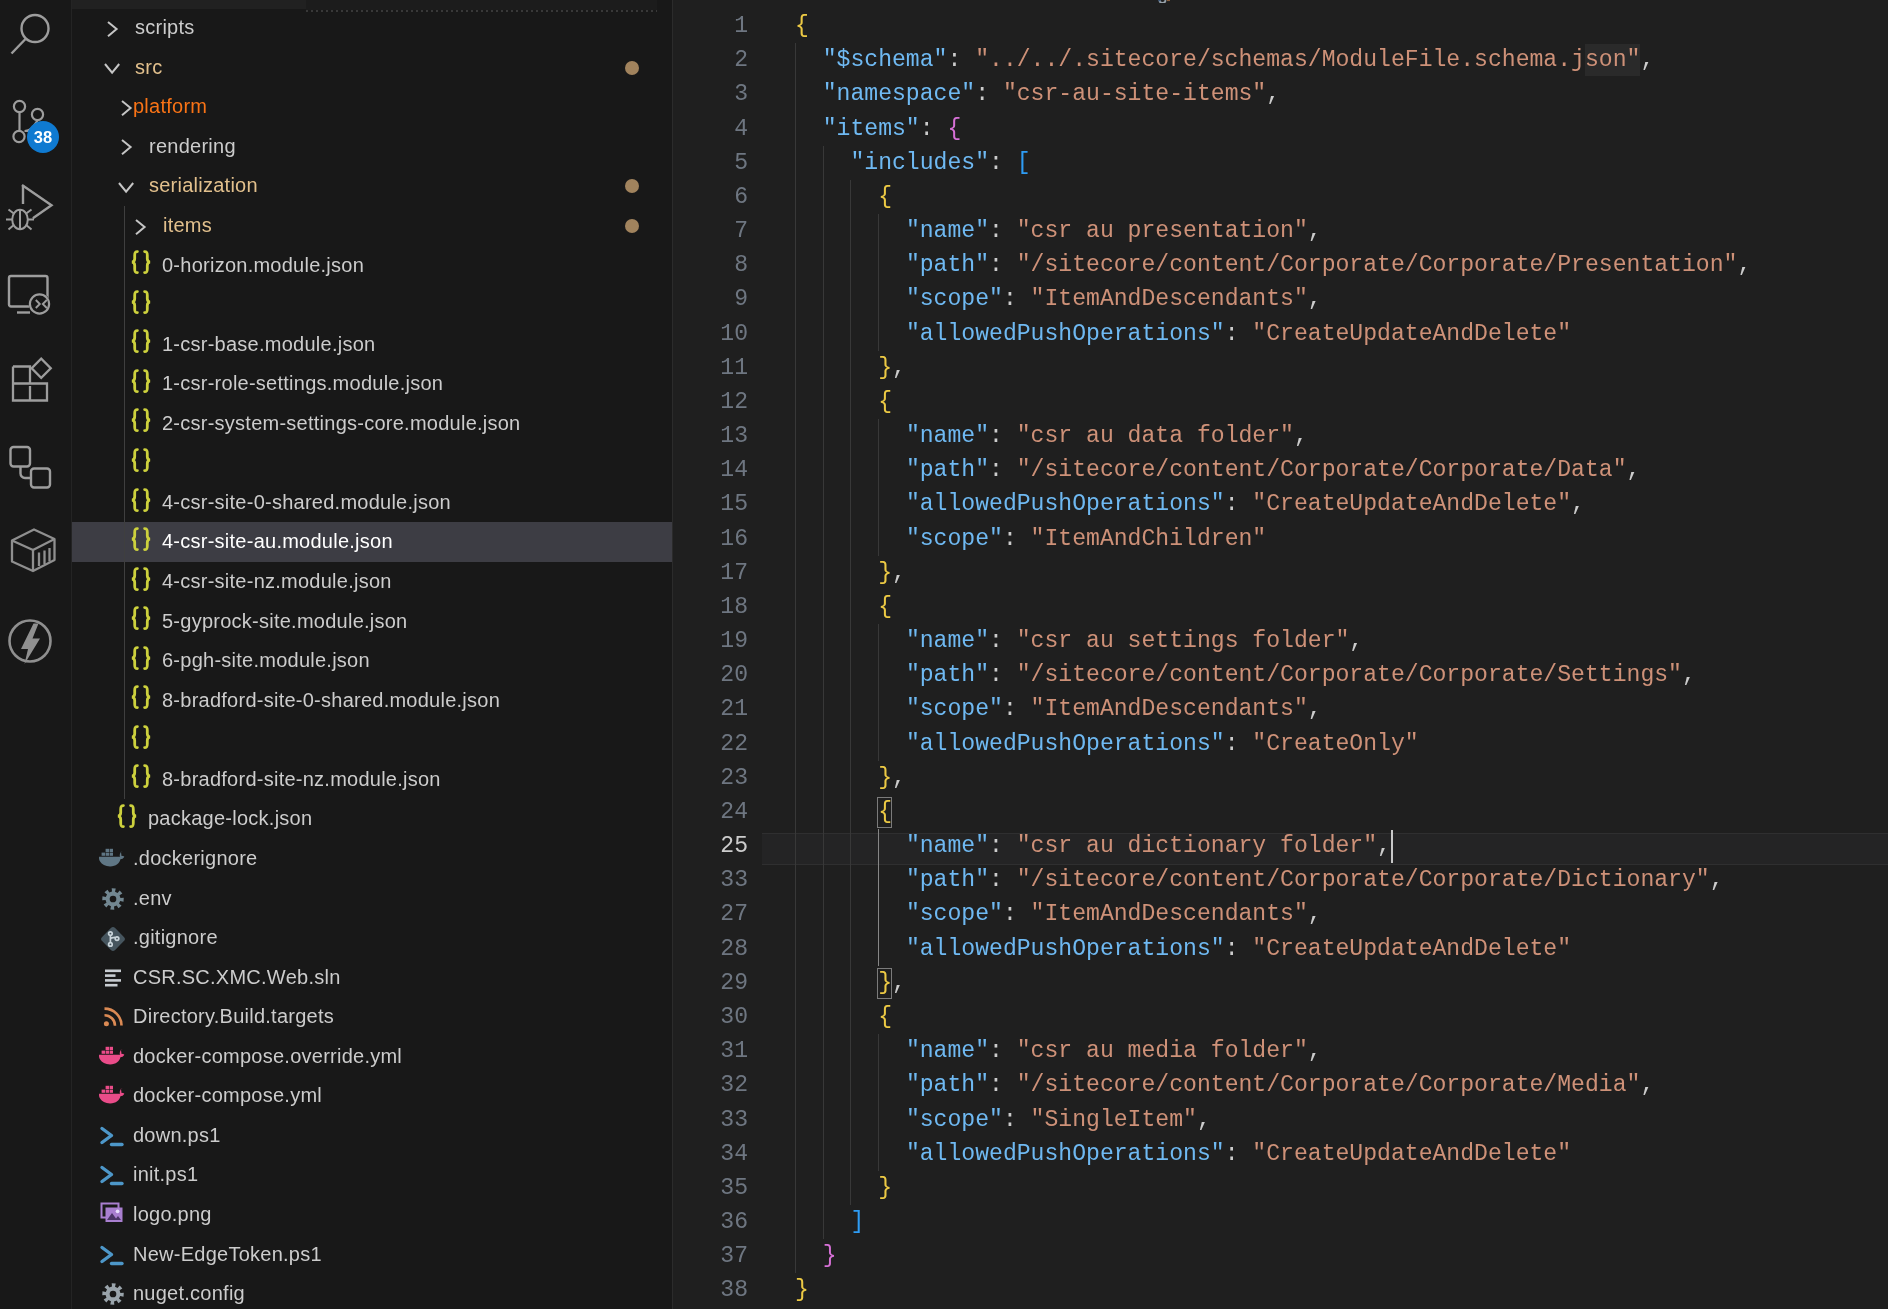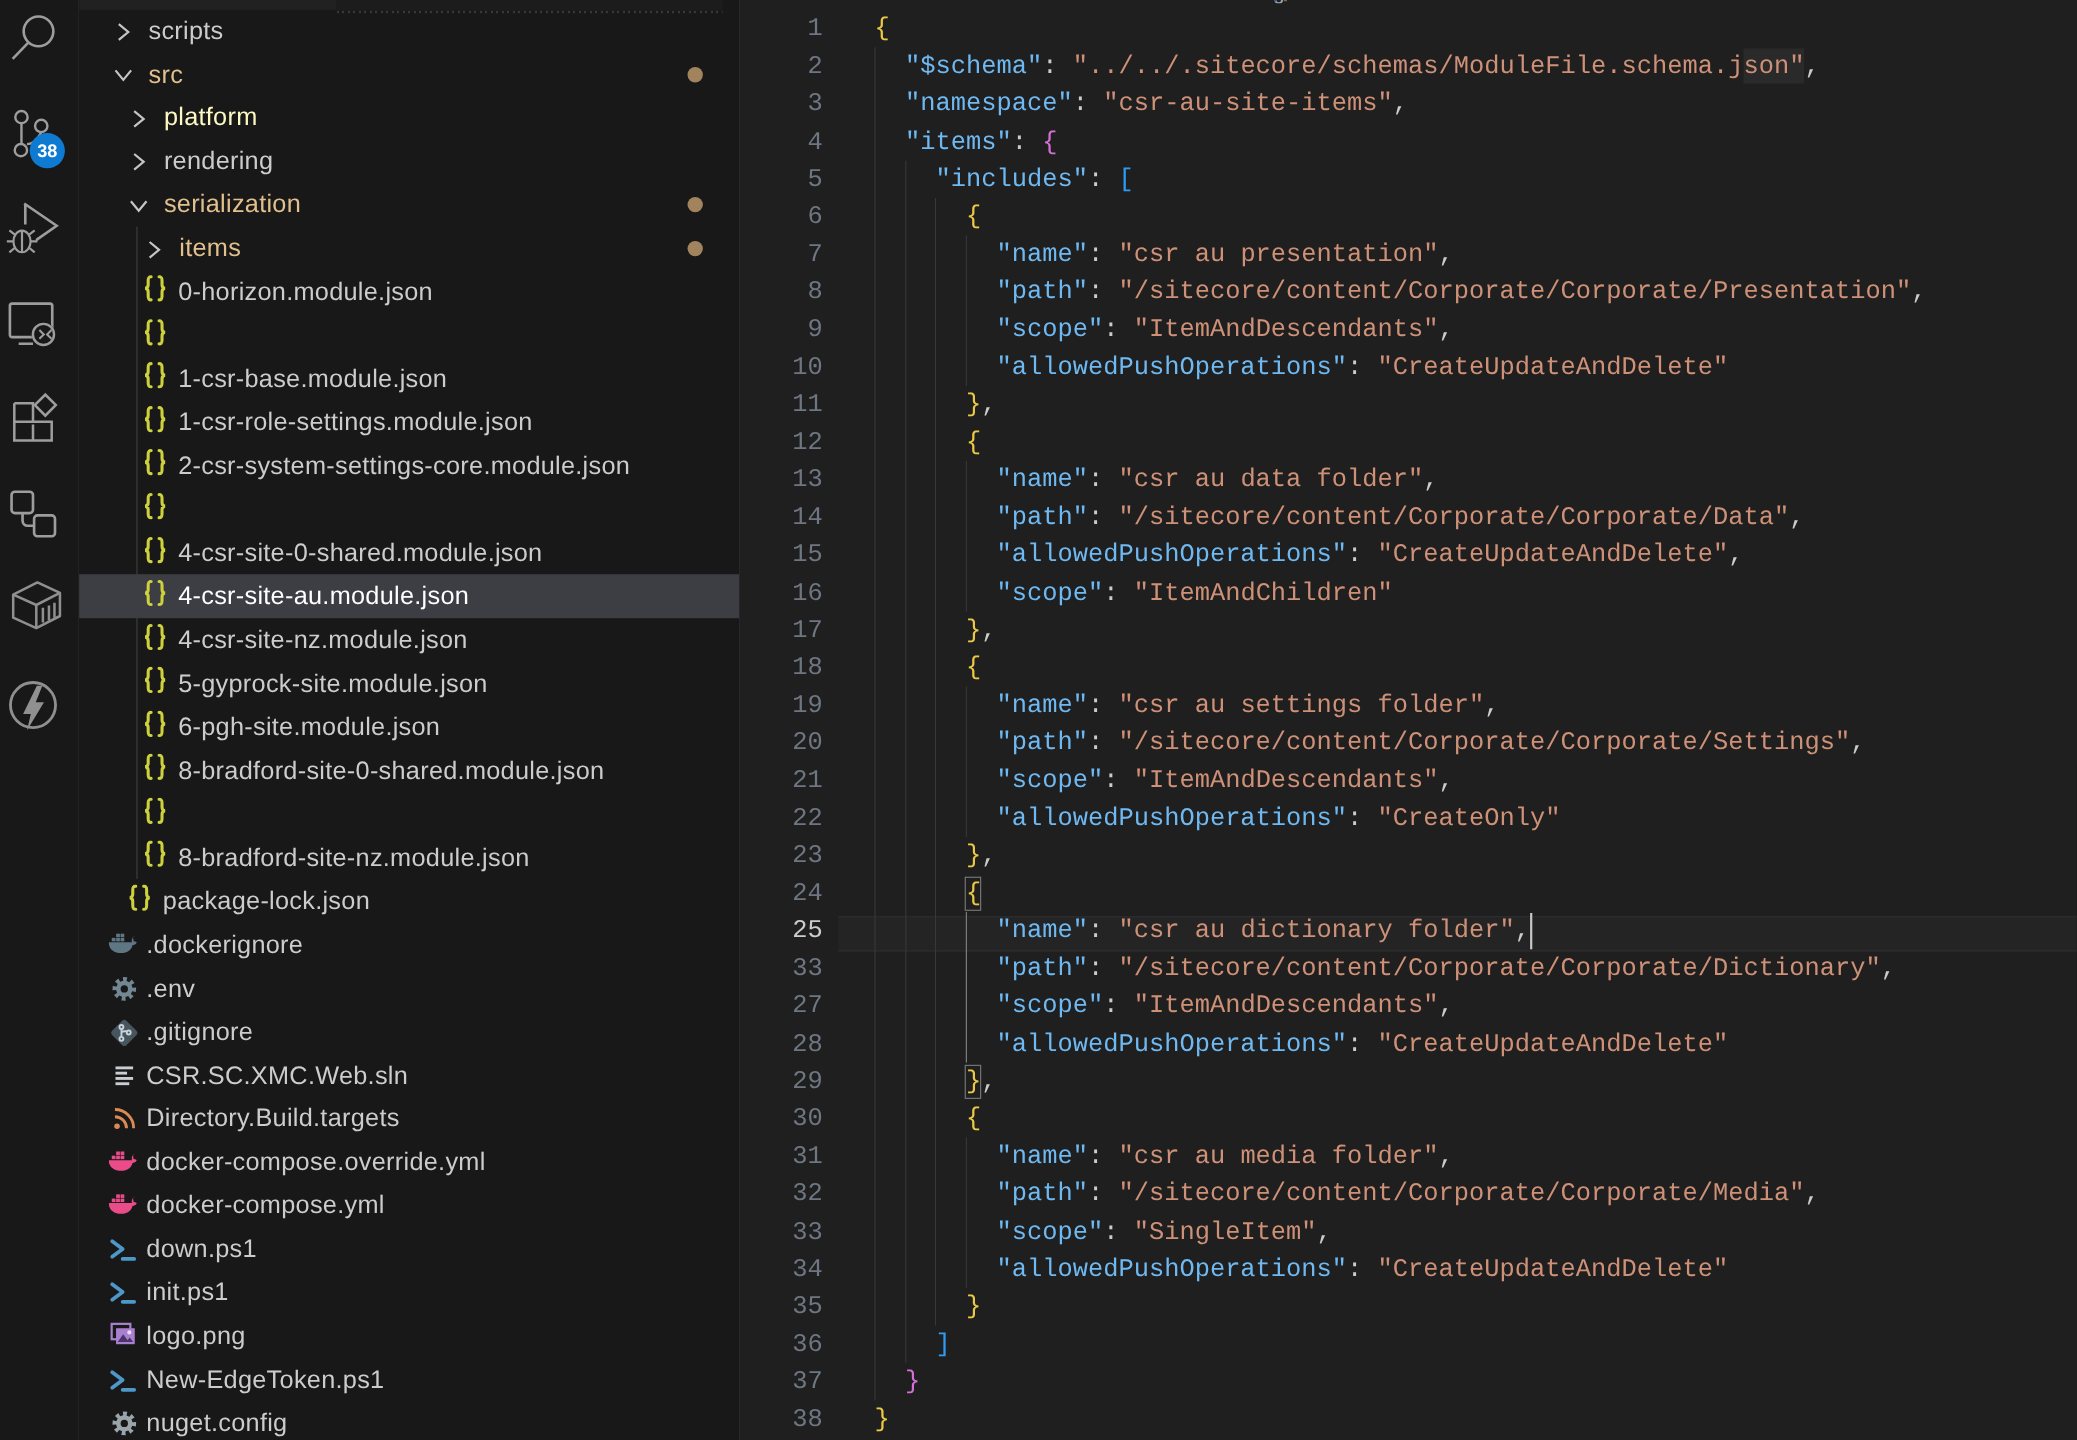--- a/index.html
+++ b/index.html
@@ -1,17 +1,17 @@
 <!DOCTYPE html>
 <html><head><meta charset="utf-8"><style>
 * { margin:0; padding:0; box-sizing:border-box; }
 html,body { width:1888px; height:1309px; overflow:hidden; background:#1f1f1f; }
 #root { position:relative; width:1888px; height:1309px; font-family:"Liberation Sans",sans-serif; }
 #abar { position:absolute; left:0; top:0; width:72px; height:100%; background:#181818; border-right:1px solid #242424; }
-#sbar { position:absolute; left:72px; top:0; width:600px; height:100%; background:#181818; font-size:23px; letter-spacing:0.25px; }
+#sbar { position:absolute; left:72px; top:0; width:600px; height:100%; background:#181818; font-size:20px; letter-spacing:0.25px; }
 #sbar-border { position:absolute; left:672px; top:0; width:1px; height:100%; background:#2b2b2b; }
 #editor { position:absolute; left:673px; top:0; right:0; height:100%; background:#1f1f1f; }
 #gutter { position:absolute; left:673px; top:9.0px; width:75px; text-align:right;
   font-family:"Liberation Mono",monospace; font-size:23.1px; line-height:34.174px; color:#6e7681; }
 #code { position:absolute; left:795.0px; top:9.0px; font-family:"Liberation Mono",monospace;
   font-size:23.1px; line-height:34.174px; white-space:pre; color:#d4d4d4; }
 .cl { height:34.174px; }
 .ln { height:34.174px; }
 .ln.a { color:#cccccc; }
 i { font-style:normal; }
@@ -88,21 +88,21 @@
       </svg>
       <span style="position:absolute;left:63px;top:8.2px;height:39.56px;line-height:39.56px;color:#cccccc">scripts</span>
       <svg style="position:absolute;left:30px;top:58.260000000000005px" width="20" height="20" viewBox="0 0 20 20">
         <path d="M3 6 L10.1 14.6 L17.2 6" fill="none" stroke="#c5c5c5" stroke-width="2"></path>
       </svg>
       <span style="position:absolute;left:63px;top:47.760000000000005px;height:39.56px;line-height:39.56px;color:#e2c08d">src</span>
       <span style="position:absolute;left:553px;top:60.540000000000006px;width:14px;height:14px;border-radius:50%;background:#a1835d"></span>
       <svg style="position:absolute;left:44px;top:97.82000000000001px" width="20" height="20" viewBox="0 0 20 20">
         <path d="M6 3 L14.6 10.1 L6 17.2" fill="none" stroke="#c5c5c5" stroke-width="2"></path>
       </svg>
-      <span style="position:absolute;left:77px;top:87.32000000000001px;height:39.56px;line-height:39.56px;color:#fef9c3">platform</span>
+      <span style="position:absolute;left:61px;top:87.32000000000001px;height:39.56px;line-height:39.56px;color:#f97316">platform</span>
       <svg style="position:absolute;left:44px;top:137.38px" width="20" height="20" viewBox="0 0 20 20">
         <path d="M6 3 L14.6 10.1 L6 17.2" fill="none" stroke="#c5c5c5" stroke-width="2"></path>
       </svg>
       <span style="position:absolute;left:77px;top:126.88000000000001px;height:39.56px;line-height:39.56px;color:#cccccc">rendering</span>
       <svg style="position:absolute;left:44px;top:176.94px" width="20" height="20" viewBox="0 0 20 20">
         <path d="M3 6 L10.1 14.6 L17.2 6" fill="none" stroke="#c5c5c5" stroke-width="2"></path>
       </svg>
       <span style="position:absolute;left:77px;top:166.44px;height:39.56px;line-height:39.56px;color:#e2c08d">serialization</span>
       <span style="position:absolute;left:553px;top:179.22px;width:14px;height:14px;border-radius:50%;background:#a1835d"></span>
       <svg style="position:absolute;left:58px;top:216.5px" width="20" height="20" viewBox="0 0 20 20">

